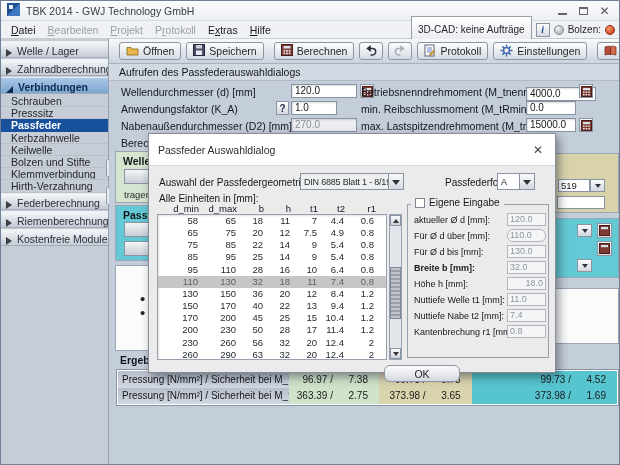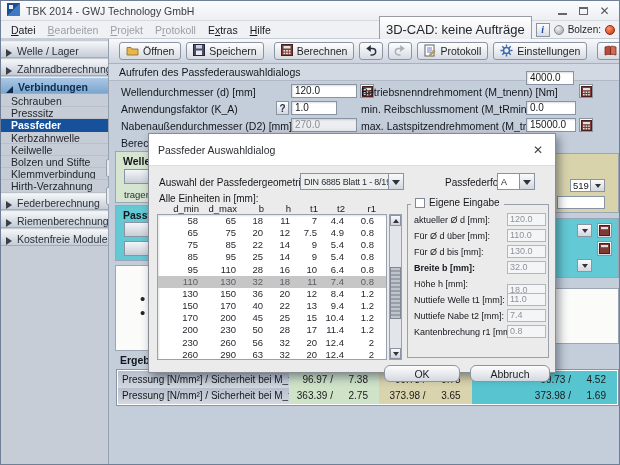--- a/index.html
+++ b/index.html
@@ -14,21 +14,21 @@
 .wbtn{width:21px;height:20px;display:flex;align-items:center;justify-content:center;color:#555}
 .glyph-min{width:9px;height:0;border-bottom:2px solid #666;margin-top:7px}
 .glyph-max{width:9px;height:8px;border:1px solid #666;border-top-width:2px}
 .glyph-close{font-size:12px;color:#555;line-height:1}
 
 .menubar{position:absolute;left:0;top:20px;width:620px;height:18px;background:#f0f1f4;border-bottom:1px solid #c8ccd3;
          display:flex;align-items:center;padding:0 4px;font-size:10.5px}
 .menu-item{padding:0 6px;color:#17191d}
 .menu-item.disabled{color:#9a9ea6}
 .menu-right{margin-left:auto;display:flex;align-items:center;gap:4px;padding-right:2px}
-.cadbox{height:27px;border:1px solid #979ca6;background:linear-gradient(#fff,#e9eaee);font-size:13px;
+.cadbox{height:27px;border:1px solid #979ca6;background:linear-gradient(#fff,#e9eaee);font-size:10px;
         padding:0 6px;display:flex;align-items:center;color:#23262b}
 .ibtn{width:14px;height:14px;border:1px solid #8a94a2;background:linear-gradient(#fdfdfd,#d7dbe2);
       font:italic bold 10px "Liberation Serif",serif;color:#1a4fa0;display:flex;align-items:center;justify-content:center}
 .dot{width:10px;height:10px;border-radius:50%}
 .dot.gray{background:radial-gradient(circle at 35% 30%,#f4f4f4,#99a0a8);border:1px solid #828a93}
 .dot.red{background:radial-gradient(circle at 35% 30%,#ff9468,#c23010);border:1px solid #8a2a10}
 .srvlabel{font-size:10px;color:#23262b}
 
 .sidebar{position:absolute;left:0;top:38px;width:108px;height:427px;background:#c7cdd6;border-right:1px solid #96a0ae;padding-top:2px}
 .sb-group{height:17px;display:flex;align-items:flex-end;gap:5px;padding-left:5px;margin-bottom:1px;
@@ -302,21 +302,21 @@
       </span>
 
     <span class="flabel" style="left:12px;top:64px">Anwendungsfaktor (K_A)</span>
     <span class="sqbtn" style="left:167px;top:62px;width:13px;height:14px">?</span>
     <span class="ffield" style="left:182px;top:62px;width:46px">1.0</span>
 
     <span class="flabel" style="left:12px;top:81px">Nabenaußendurchmesser (D2) [mm]</span>
     <span class="ffield disabled" style="left:182px;top:79px;width:66px">270.0</span>
 
     <span class="flabel" style="left:252px;top:47px">Betriebsnenndrehmoment (M_tnenn) [Nm]</span>
-    <span class="ffield" style="left:417px;top:32px;width:48px">4000.0</span>
+    <span class="ffield" style="left:417px;top:48px;width:70px">4000.0</span>
     <span class="sqbtn" style="left:470px;top:45px">
         <svg width="11" height="11">
           <rect x="0.5" y="0.5" width="10" height="10" fill="#7d3b34" stroke="#4a1f1a"></rect>
           <rect x="2" y="2" width="7" height="2.2" fill="#d9e2e8"></rect>
           <g fill="#e8e8e8">
             <rect x="2" y="5.5" width="1.6" height="1.4"></rect>
             <rect x="4.6" y="5.5" width="1.6" height="1.4"></rect>
             <rect x="7.2" y="5.5" width="1.6" height="1.4"></rect>
             <rect x="2" y="8" width="1.6" height="1.4"></rect>
             <rect x="4.6" y="8" width="1.6" height="1.4"></rect>
@@ -355,21 +355,21 @@
     <div class="panel teal" style="left:6px;top:166px;width:300px;height:56px">
       <span class="ptitle">Passfeder</span>
       <span class="pbtn" style="left:8px;top:16px;width:150px"></span>
       <span class="pbtn" style="left:8px;top:35px;width:150px"></span>
     </div>
     <div class="panel white" style="left:6px;top:226px;width:380px;height:86px">
       <span class="note" style="top:24px">• Die</span>
       <span class="note" style="top:38px">• Für</span>
     </div>
     <div class="panel tan" style="left:300px;top:114px;width:210px;height:60px">
-      <span class="minifield" style="right:16px;top:25px;width:32px">519</span>
+      <span class="minifield" style="right:28px;top:25px;width:32px">519</span>
       <span class="minarrow" style="right:13px;top:25px"></span>
       <span class="minifield" style="right:13px;top:42px;width:48px"></span>
     </div>
     <div class="panel teal" style="left:300px;top:179px;width:210px;height:60px">
       <span class="minarrow" style="right:26px;top:5px"></span>
       <span class="minicalc" style="right:6px;top:4px">
           <svg width="11" height="11">
             <rect x="0.5" y="0.5" width="10" height="10" fill="#7d3b34" stroke="#4a1f1a"></rect>
             <rect x="2" y="2" width="7" height="2.2" fill="#d9e2e8"></rect>
           </svg>
@@ -560,37 +560,36 @@
       <div class="dscroll">
         <span class="sarrow up"></span>
         <span class="sthumb"></span>
         <span class="sarrow down"></span>
       </div>
 
       <div class="groupbox">
           <span class="gf-label" style="top: 10px;">aktueller Ø d [mm]:</span>
           <span class="gf-field" style="top: 8px;">120.0</span>
           <span class="gf-label" style="top: 26px;">Für Ø d über [mm]:</span>
-          <span class="gf-field" style="top: 24px;">110.0</span>
+          <span class="gf-field" style="top: 24px; border-radius: 6px;">110.0</span>
           <span class="gf-label" style="top: 42px;">Für Ø d bis [mm]:</span>
           <span class="gf-field" style="top: 40px;">130.0</span>
           <span class="gf-label" style="top: 58px; font-weight: bold;">Breite b [mm]:</span>
           <span class="gf-field" style="top: 56px;">32.0</span>
           <span class="gf-label" style="top: 74px;">Höhe h [mm]:</span>
-          <span class="gf-field" style="top: 79px;">18.0</span>
+          <span class="gf-field" style="top: 72px; text-align: right;">18.0</span>
           <span class="gf-label" style="top: 90px;">Nuttiefe Welle t1 [mm]:</span>
           <span class="gf-field" style="top: 88px;">11.0</span>
           <span class="gf-label" style="top: 106px;">Nuttiefe Nabe t2 [mm]:</span>
           <span class="gf-field" style="top: 104px;">7.4</span>
           <span class="gf-label" style="top: 122px;">Kantenbrechung r1 [mm]:</span>
           <span class="gf-field" style="top: 120px;">0.8</span>
         </div>
       <span class="cbrow">
         <span class="cbox"></span>
         <span>Eigene Eingabe</span>
       </span>
 
       <span class="dbtn" style="left:235px;top:199px;width:76px">OK</span>
-      <span class="dbtn" style="left:321px;top:199px;width:80px">Abbruch</span>
     </div>
   </div>
 
 </div>
 
 </body></html>

